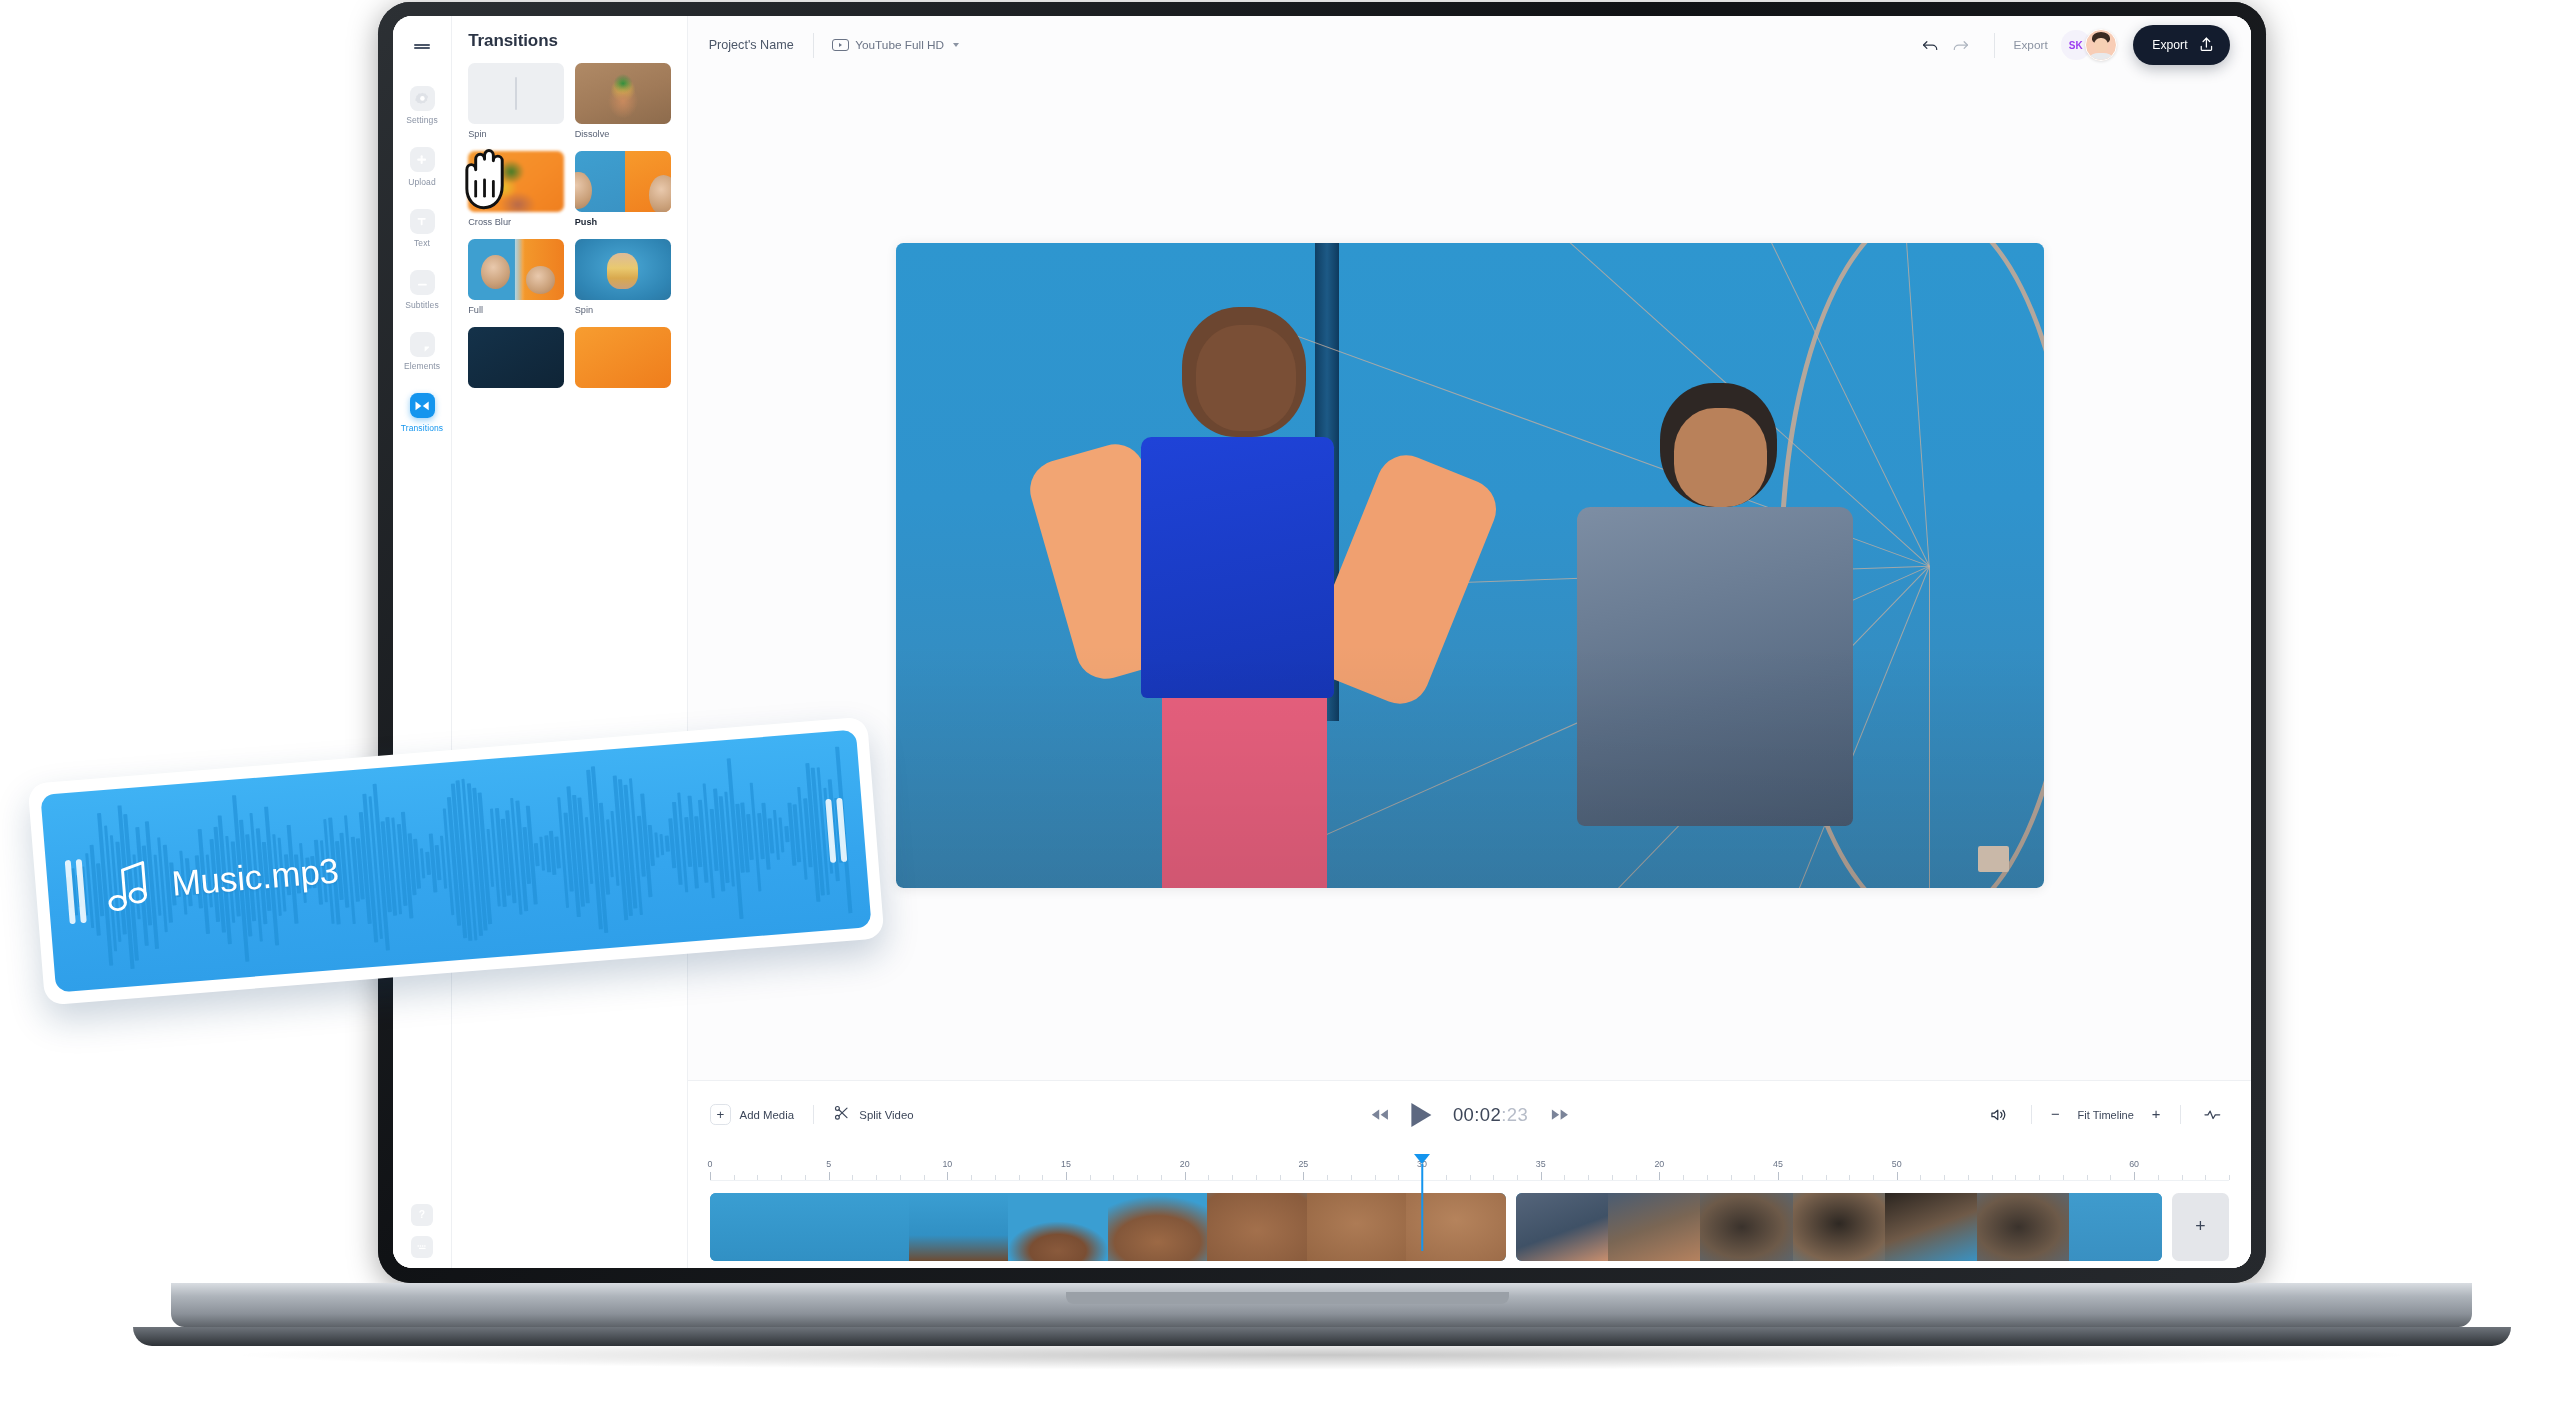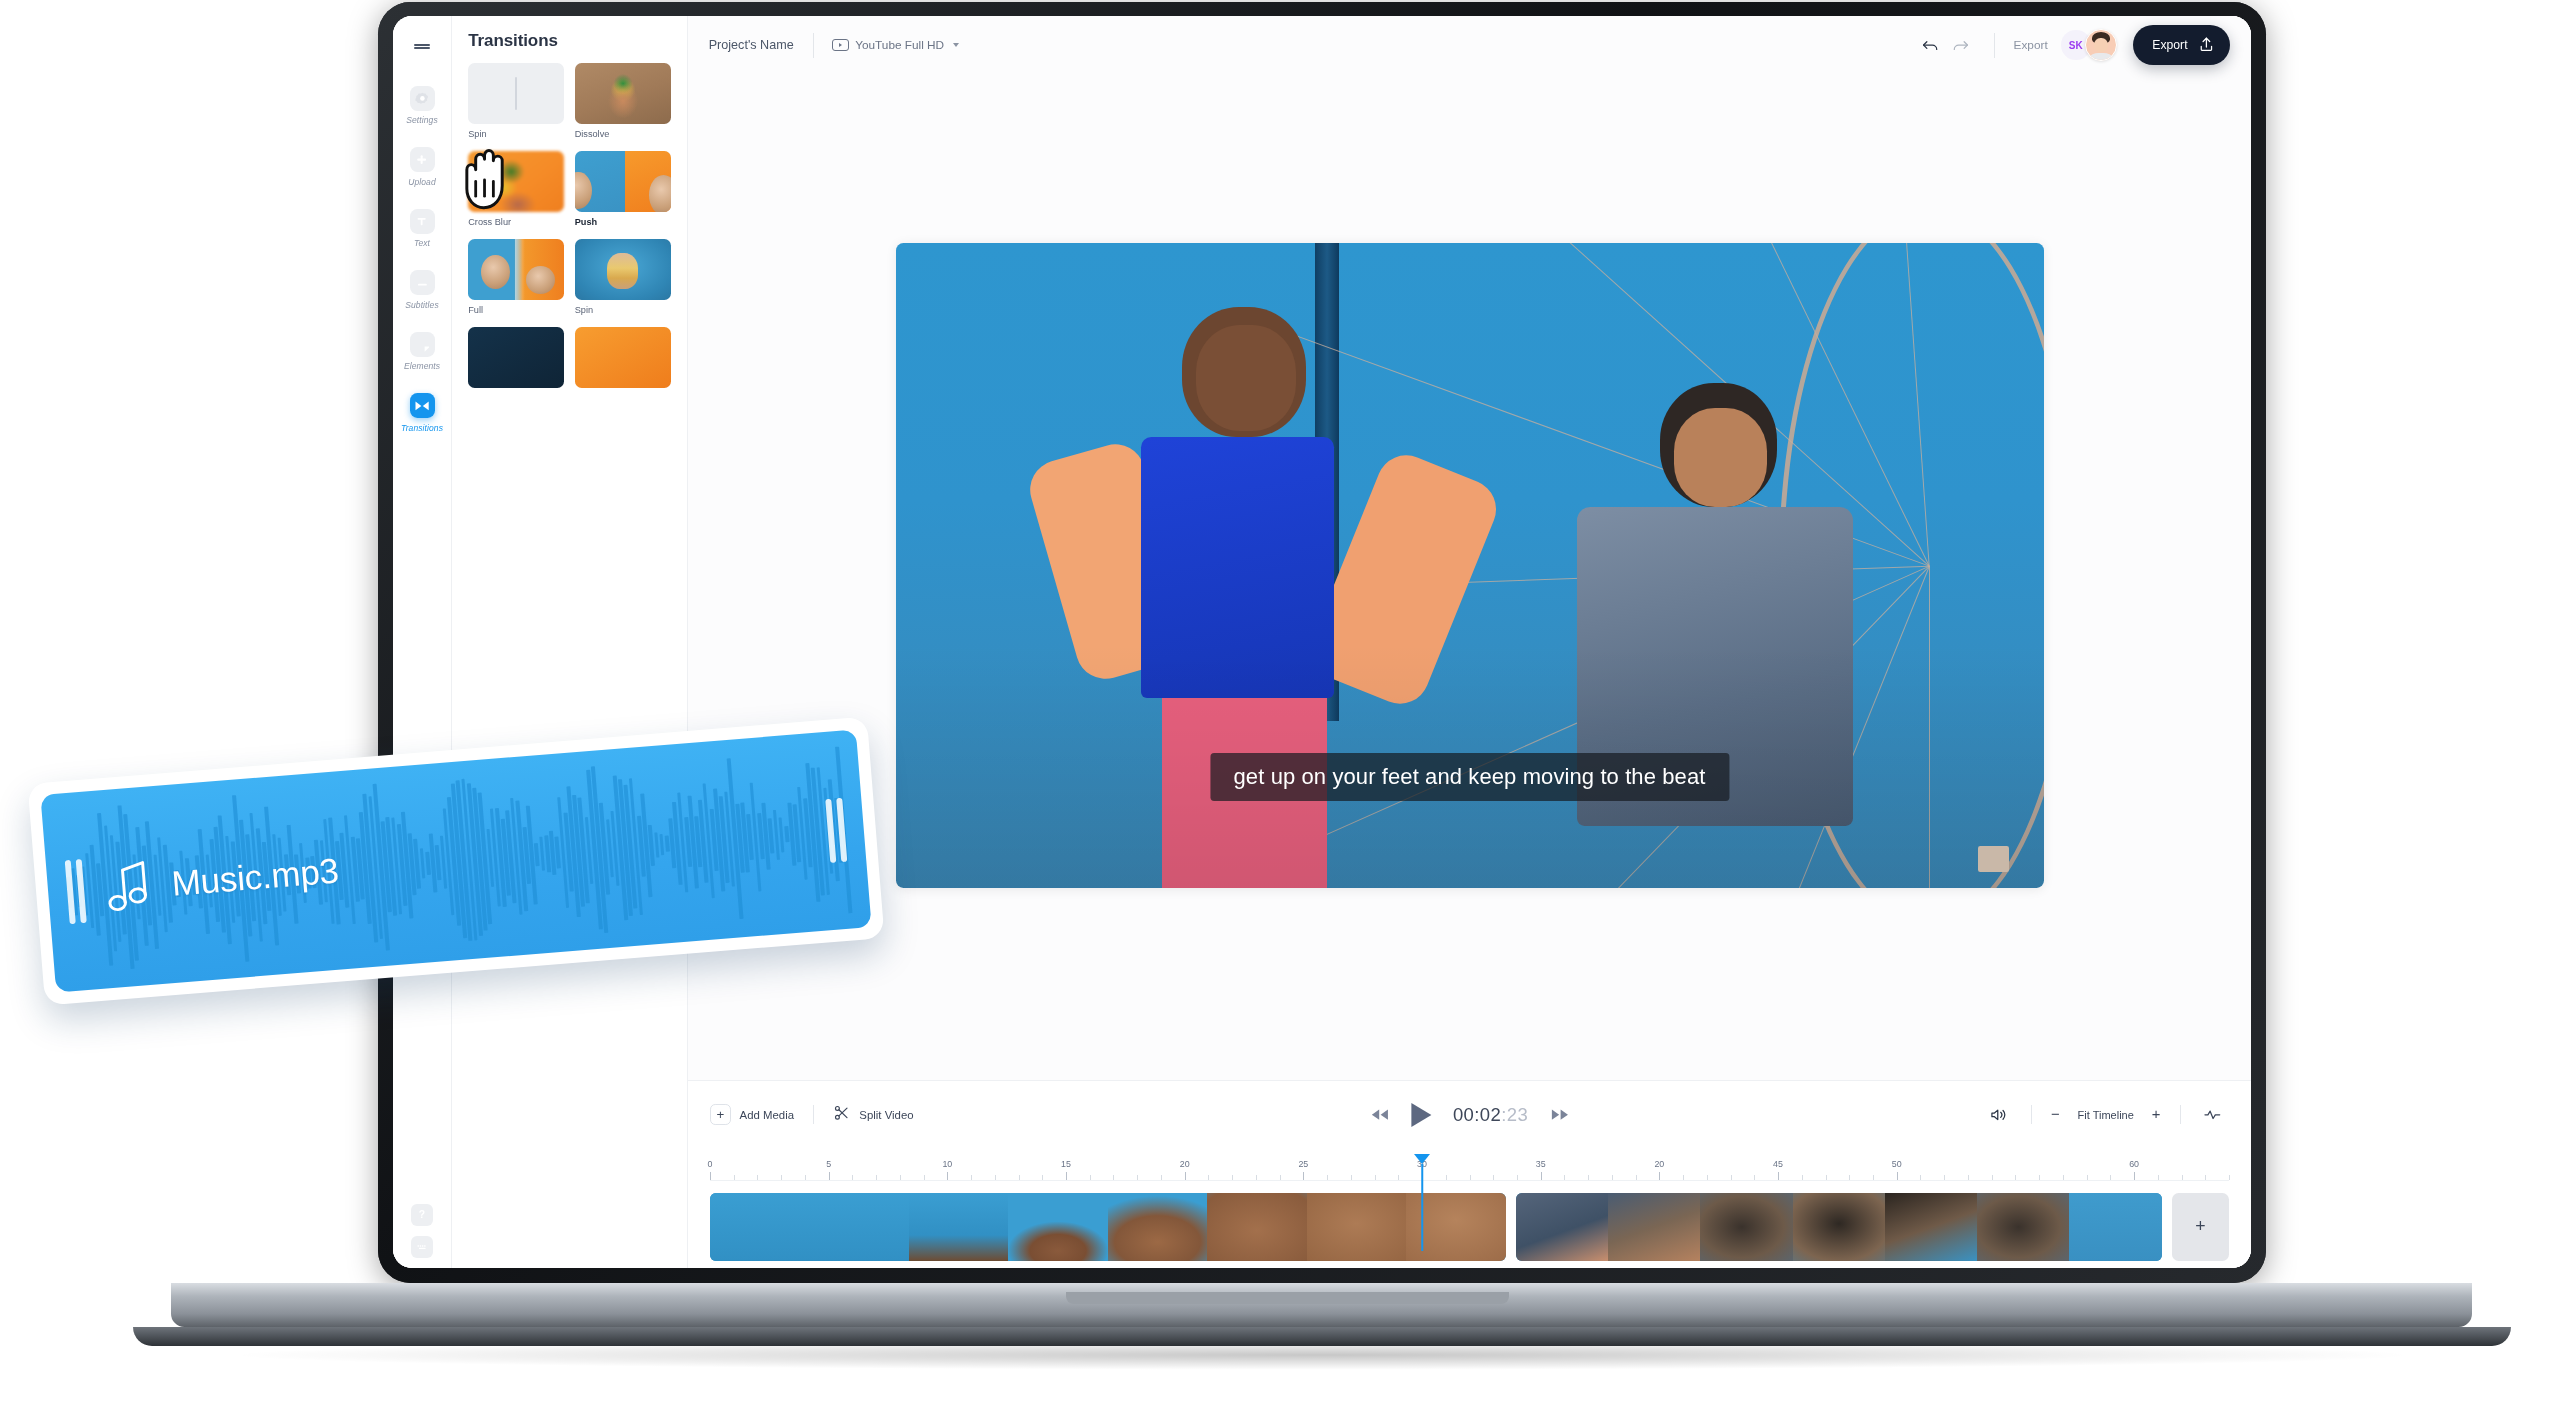--- a/index.html
+++ b/index.html
@@ -66,21 +66,21 @@
   .app-main { display:flex; flex:1; min-height:0; }
 
   
   .rail {
     width: 59px; background:#fff; border-right:0.7px solid #eef0f3;
     display:flex; flex-direction:column; align-items:center;
     padding-top: 14.8px; flex-shrink:0;
   }
   .rail-burger { width:31px; height:31px; display:flex; align-items:center; justify-content:center; cursor:pointer; margin-bottom:16.2px;}
   .rail-burger span { display:block; width:16.2px; height:1.5px; background:#4b5668; margin:1.8px 0; border-radius:1.5px;}
-  .rail-item { width:59px; padding:7.4px 0 5.9px; display:flex; flex-direction:column; align-items:center; gap:4.4px; cursor:pointer; margin-bottom:8.9px;font-style:italic;}
+  .rail-item { width:59px; padding:7.4px 0 5.9px; display:flex; flex-direction:column; align-items:center; gap:4.4px; cursor:pointer; margin-bottom:8.9px;}
   .rail-ico {
     width:25px; height:25px; border-radius:7.4px; background:#edeff2;
     display:flex; align-items:center; justify-content:center; color:#fff; font-size:11px; font-weight:bold;
   }
   .rail-lbl { font-size:8.5px; color:#8a93a4; letter-spacing:0.1px;}
   .rail-item.active .rail-ico { background:#1495ee; box-shadow:0 2.2px 5.9px rgba(20,149,238,.45); }
   .rail-item.active .rail-lbl { color:#1495ee; }
   .rail-spacer { flex:1; }
   .rail-bottom-ico {
     width:22px; height:22px; border-radius:5.9px; background:#edeff2;
@@ -499,21 +499,20 @@
                 <div class="pv-w-head"></div>
                   <div class="pv-w-face"></div>
               </div>
               <div class="pv-man">
                 <div class="pv-m-jacket"></div>
                 <div class="pv-m-head"></div>
                   <div class="pv-m-face"></div>
               </div>
               <div class="pv-overlay"></div>
               <div class="pv-corner"></div>
-              <div class="pv-caption">get up on your feet and keep moving to the beat</div>
             </div>
           </div>
 
           <div class="timeline">
 
             <div class="tl-toolbar">
 
               <div class="tool-btn">
                 <span class="plus-box">+</span>
                 <span class="tool-lbl">Add Media</span>

